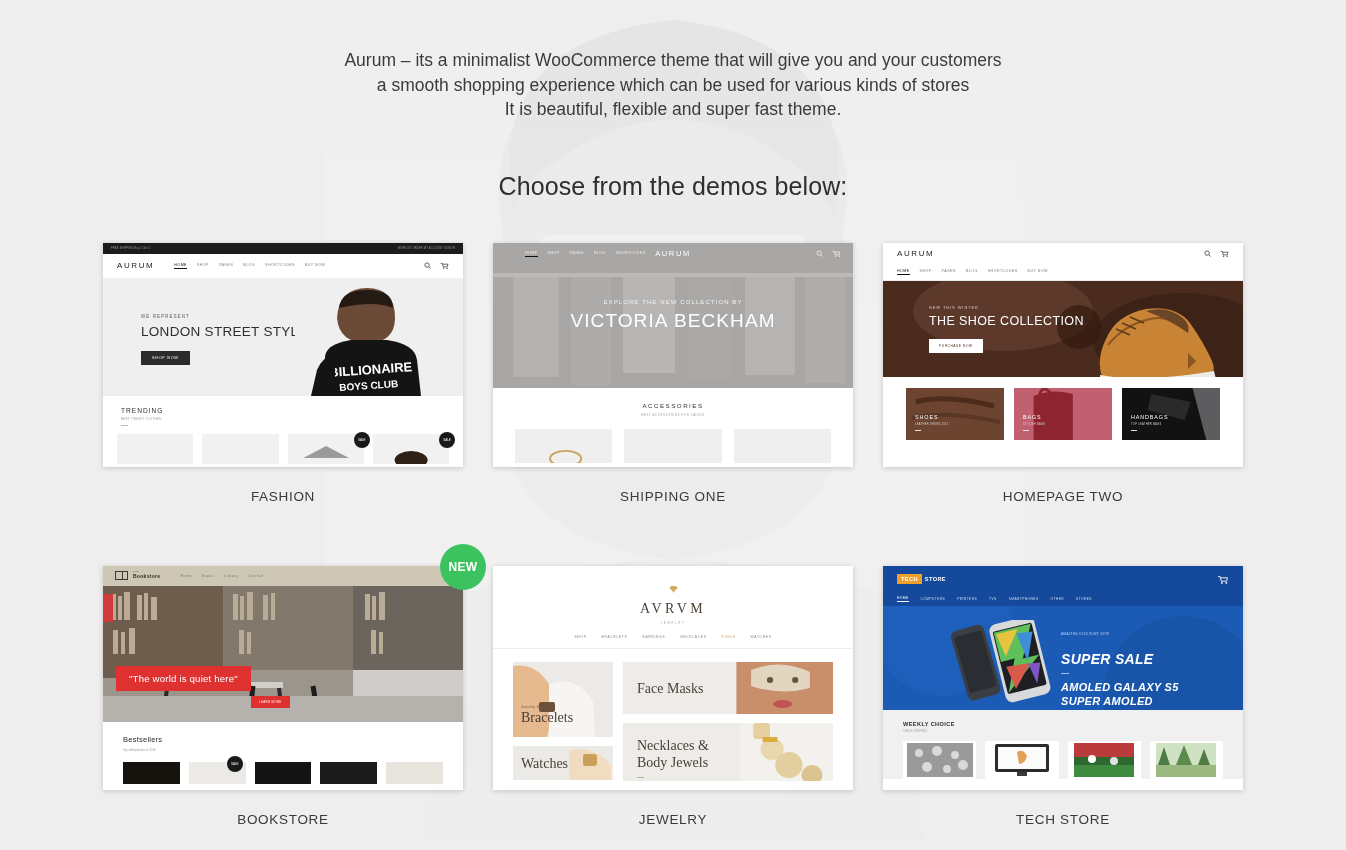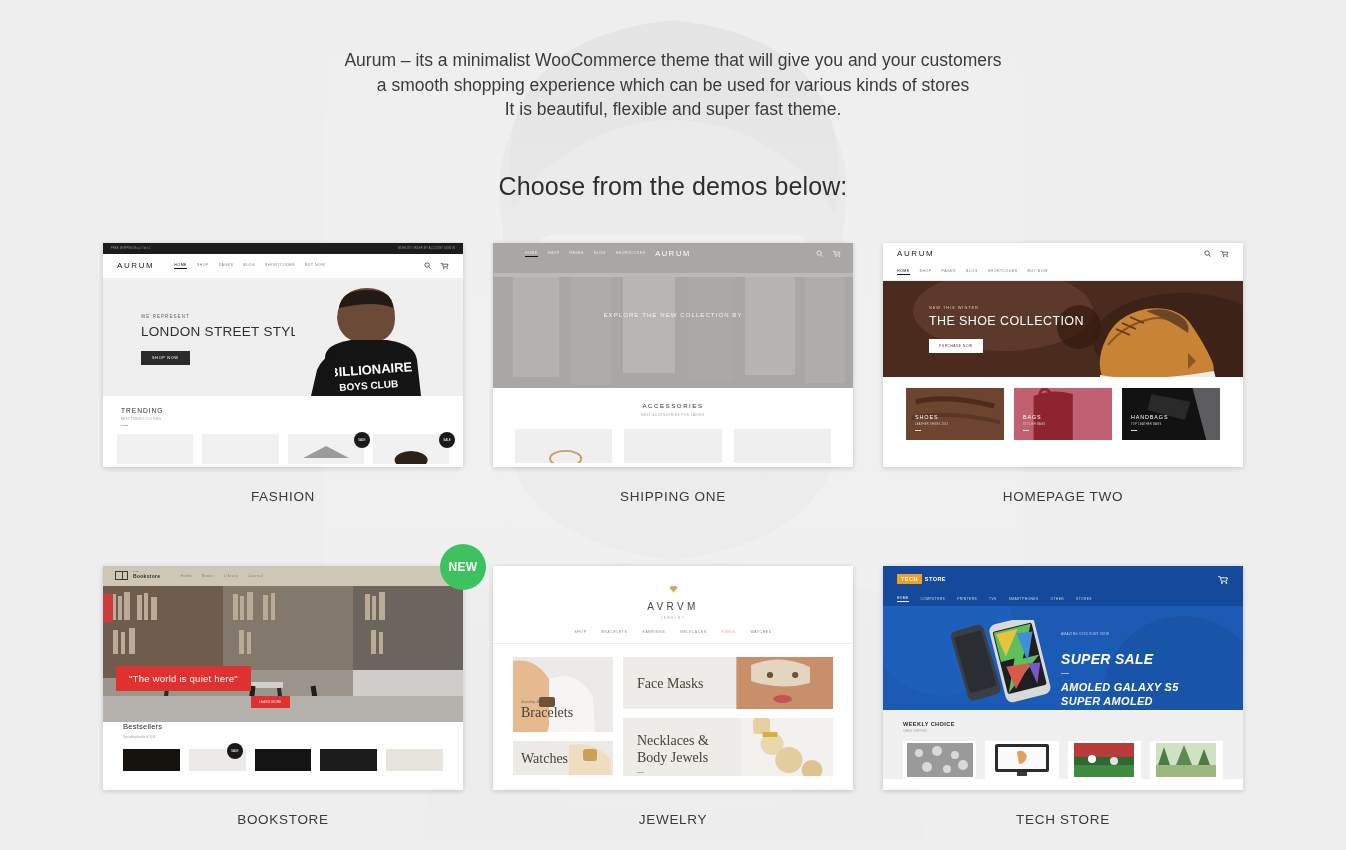--- a/index.html
+++ b/index.html
@@ -154,30 +154,30 @@
   .bk-logoi { width:13px; height:9px; border:1px solid #3a3a3a; position:relative; }
   .bk-logoi:after { content:''; position:absolute; left:50%; top:0; bottom:0; width:1px; background:#3a3a3a; }
   .bk-logo-tx { margin-left:5px; line-height:1.1; }
   .bk-logo-s { font-size:2.4px; color:#5c5445; letter-spacing:.3px; }
   .bk-logo-b { font-size:5px; color:#2e2a22; letter-spacing:.3px; font-weight:bold; }
   .bk-hero { height:136px; position:relative; overflow:hidden; background:#8d8881; }
   .bk-quote { position:absolute; left:13px; top:80px; background:#e03131; color:#fff;
               font-size:9.6px; padding:7px 13px; letter-spacing:.2px; z-index:3; }
   .bk-qbtn { position:absolute; left:148px; top:110px; background:#e03131; color:#fff;
              font-size:2.8px; padding:4px 8px; z-index:3; letter-spacing:.4px; }
-  .bk-best { padding:0 0 0 20px; }
+  .bk-best { padding:13px 0 0 20px; }
   .bk-best-t { font-size:7.6px; color:#2b2b2b; letter-spacing:.2px; }
   .bk-best-s { font-size:2.9px; color:#a0a0a0; margin-top:4px; }
   .bk-books { display:flex; gap:9px; padding:10px 20px 0; position:relative; }
   .bk-book { flex:1; height:22px; }
 
   
   .jw-head { text-align:center; padding-top:13px; background:#fff; }
   .jw-dia { width:9px; height:8px; margin:0 auto; }
-  .jw-logo { font-family:Liberation Sans, sans-serif; font-size:10px; letter-spacing:3.4px; color:#4d4339; margin-top:4px; }
+  .jw-logo { font-family:Liberation Serif, serif; font-size:14px; letter-spacing:3.4px; color:#4d4339; margin-top:4px; }
   .jw-sub { font-size:2.8px; letter-spacing:1.6px; color:#b2a389; margin-top:4px; }
   .jw-nav { display:flex; justify-content:center; gap:15px; padding:10px 0 9px; border-bottom:1px solid #ededed; }
   .jw-nav span { font-size:3.3px; letter-spacing:.7px; color:#8c8477; }
   .jw-nav span.active { color:#caa85c; }
   .jw-grid { display:flex; gap:10px; padding:13px 20px 0; }
   .jw-left { width:100px; }
   .jw-right { flex:1; display:flex; flex-direction:column; gap:9px; }
   .jw-tile { position:relative; overflow:hidden; background:#eeeae4; }
   .jw-t-label { position:absolute; z-index:3; }
   .jw-t-small { font-family:"Liberation Serif", serif; font-size:4.6px; color:#6b6054; }
@@ -338,20 +338,21 @@
                 </svg>
               <svg width="9" height="7" viewBox="0 0 20 16">
                   <path d="M1 3h4l2 8h9l2-6H6" fill="none" stroke="#fff" stroke-width="1.5"></path>
                   <circle cx="8" cy="14" r="1.5" fill="#fff"></circle>
                   <circle cx="16" cy="14" r="1.5" fill="#fff"></circle>
                 </svg>
             </div>
           </div>
           <div class="h1-center">
             <div class="h1-kicker">EXPLORE THE NEW COLLECTION BY</div>
+            <div class="h1-title">VICTORIA BECKHAM</div>
           </div>
         </div>
         <div class="h1-acc">
           <div class="h1-acc-t">ACCESSORIES</div>
           <div class="h1-acc-s">BEST ACCESSORIES FOR LADIES</div>
         </div>
         <div class="h1-cards">
           <div class="h1-card">
             <svg width="100%" height="100%" viewBox="0 0 100 34">
                 <ellipse cx="52" cy="30" rx="16" ry="8" fill="none" stroke="#caa35e" stroke-width="2"></ellipse>

